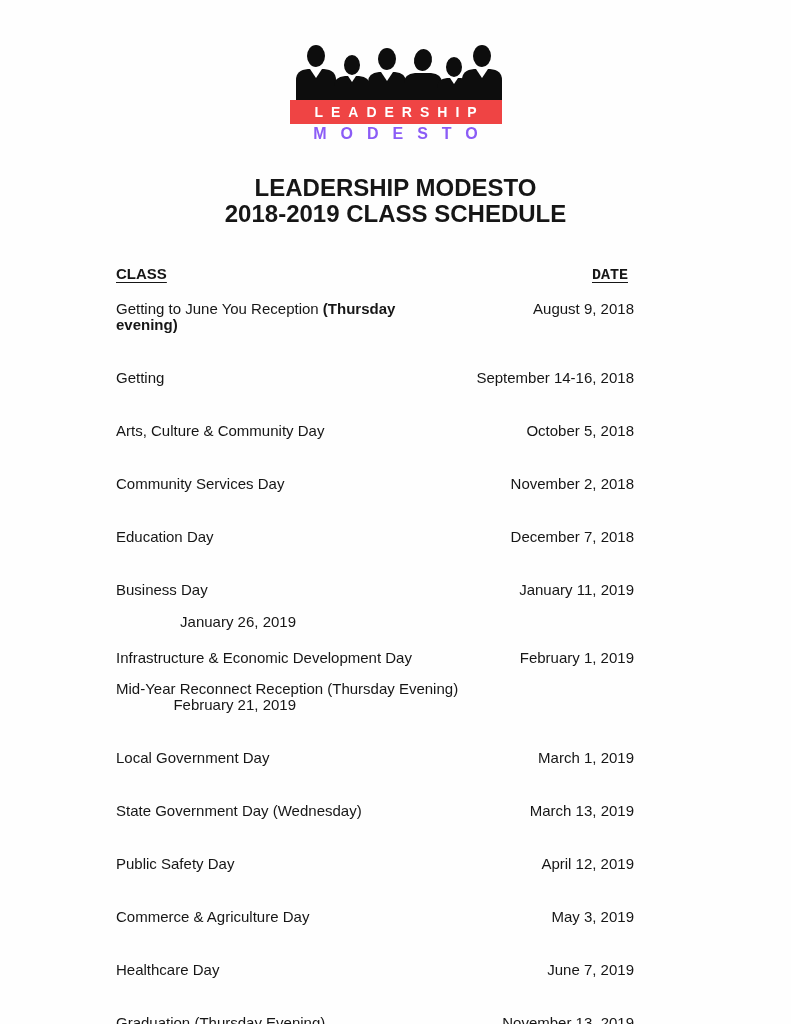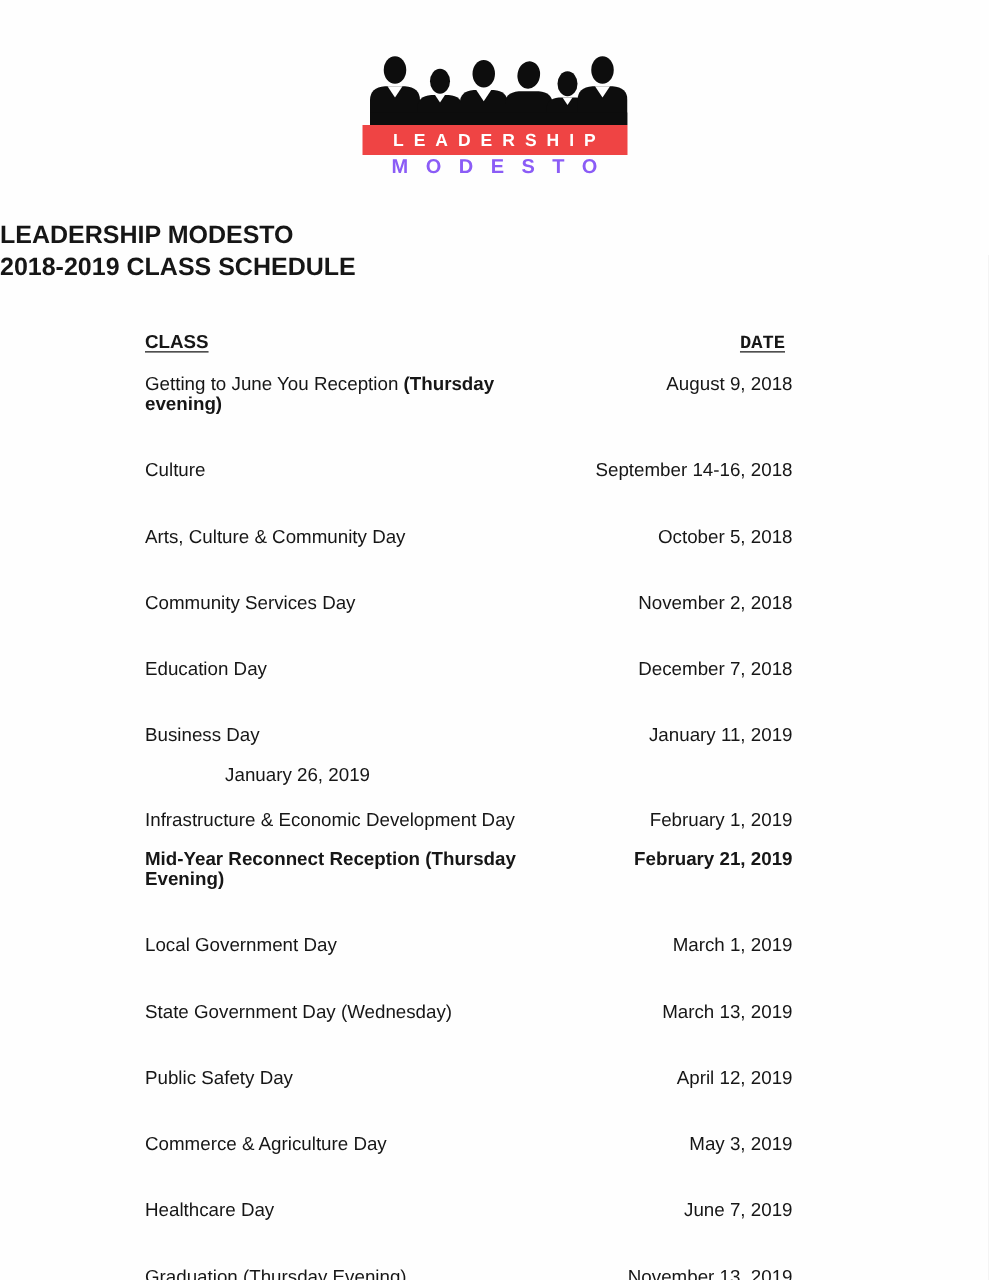--- a/index.html
+++ b/index.html
@@ -18,39 +18,39 @@
     display: flex; align-items: center; justify-content: center;
     font-size: 14px; font-weight: bold; letter-spacing: 8px;
     padding-left: 8px; 
   }
   .logo-word {
     margin-top: 1px; color: #8b5cf6; font-size: 16px; font-weight: bold;
     letter-spacing: 14px; padding-left: 14px; white-space: nowrap;
   }
 
   
-  .doc-title { margin-top: 32px; text-align: left; font-weight: bold; font-size: 20px; line-height: 26px; }
+  .doc-title { margin-top: 32px; text-align: center; font-weight: bold; font-size: 24px; line-height: 26px; }
 
   
   .schedule { margin-left: 116px; width: 518px; margin-top: 38px; font-size: 15px; }
   .sched-header { display: flex; font-weight: bold; }
   .sched-header .col-class { flex: 1; text-decoration: underline; text-underline-offset: 3px; }
   .sched-header .col-date { width: 180px; flex-shrink: 0; text-align: right; padding-right: 6px; }
   .sched-header .col-date span { text-decoration: underline; text-underline-offset: 3px; font-family: Liberation Mono, monospace; }
 
   .rows .row { display: flex; align-items: flex-start; line-height: 16px; margin-top: 37px; }
   .rows .row:first-child  { margin-top: 17px; }
   .rows .row:nth-child(2) { margin-top: 37px; }
   .rows .row:nth-child(7) { margin-top: 16px; }
   .rows .row:nth-child(8) { margin-top: 20px; }
   .rows .row:nth-child(9) { margin-top: 15px; }
   .row-class { flex: 1; padding-right: 12px; }
   .row-date { width: 180px; flex-shrink: 0; text-align: right; white-space: nowrap; }
   .class-bold { font-weight: bold; }
-  .row.emphasis { font-weight: bold; }
+  .row.emphasis { font-weight: normal; flex-direction: column; }
 </style>
 </head>
 <body>
 
 <div class="page">
 
   <div class="logo">
     <div class="logo-people">
       <svg viewBox="0 0 212 56" xmlns="http://www.w3.org/2000/svg" aria-hidden="true">
         <g fill="#0d0d0d">
@@ -103,21 +103,21 @@
   <div class="row">
     <div class="row-class">
       <span class="class-main">Getting to June You Reception </span><span class="class-bold">(Thursday evening)</span>
       
     </div>
     <div class="row-date">August 9, 2018</div>
   </div>
 
   <div class="row">
     <div class="row-class">
-      <span class="class-main">Culture</span>
+      <span class="class-main">Getting</span>
       
     </div>
     <div class="row-date">September 14-16, 2018</div>
   </div>
 
   <div class="row">
     <div class="row-class">
       <span class="class-main">Arts, Culture &amp; Community Day</span>
       
     </div>

